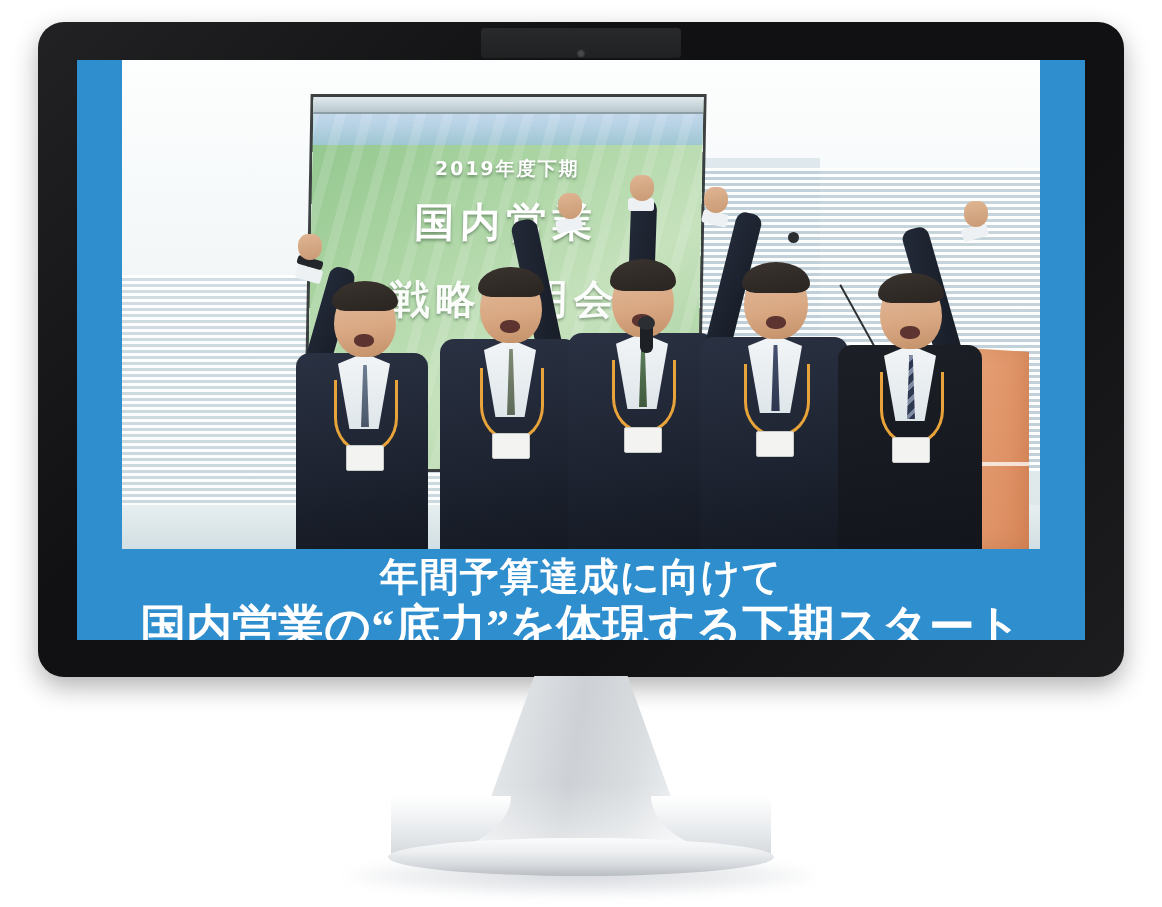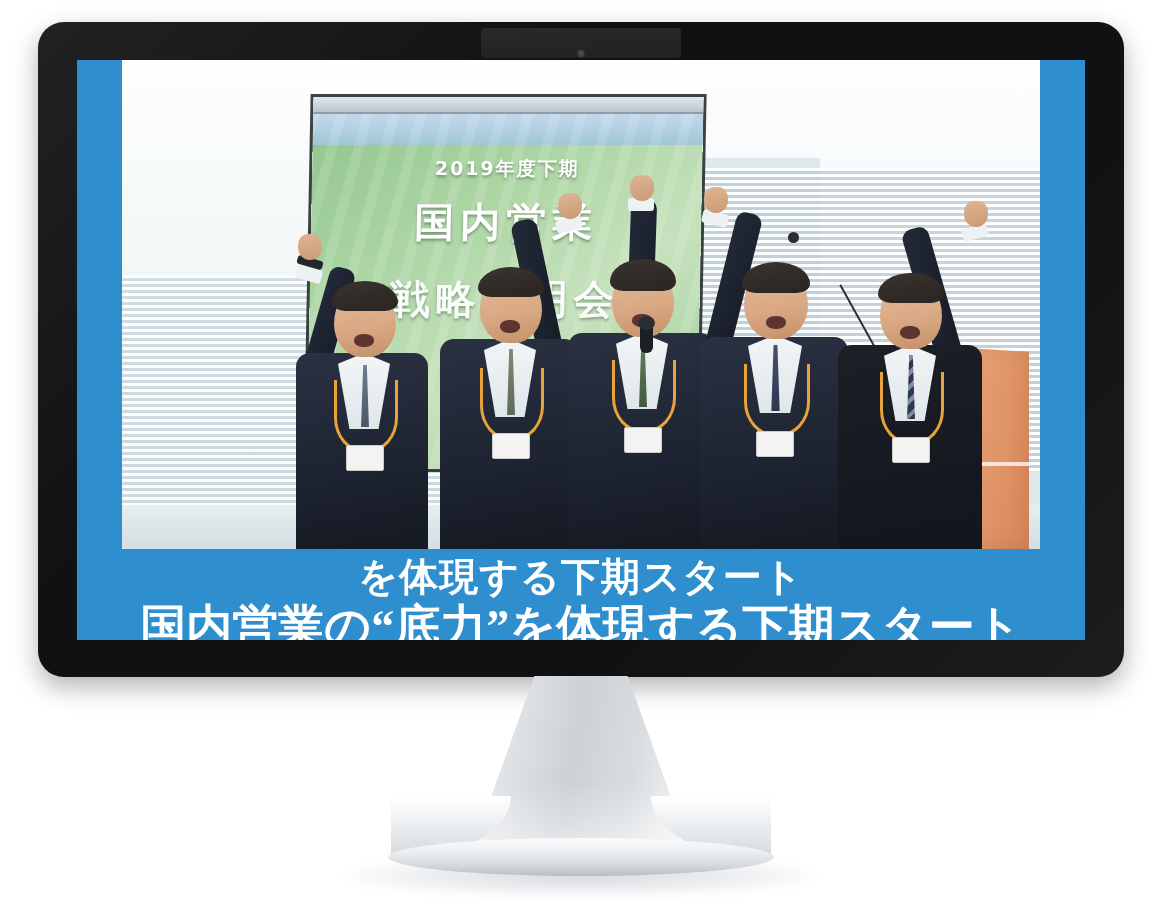--- a/index.html
+++ b/index.html
@@ -498,21 +498,21 @@
                 <div class="badge" style="left:80px; bottom:86px; width:36px; height:24px;"></div>
                 <div class="head" style="left:68px; bottom:200px; width:62px; height:72px;"></div>
                 <div class="hair" style="left:66px; bottom:246px; width:66px; height:30px;"></div>
                 <div class="mouth" style="left:88px; bottom:210px; width:20px; height:13px;"></div>
               </div>
 
             </div>
           </div>
 
           <div class="caption">
-            <div class="cap-line cap-line1">を体現する下期スタート</div>
+            <div class="cap-line cap-line1">年間予算達成に向けて</div>
             <div class="cap-line cap-line2">国内営業の“底力”を体現する下期スタート</div>
           </div>
 
         </div>
       </div>
     </div>
 
     <div class="stand-neck"></div>
     <div class="stand-flare-l"></div>
     <div class="stand-flare-r"></div>

